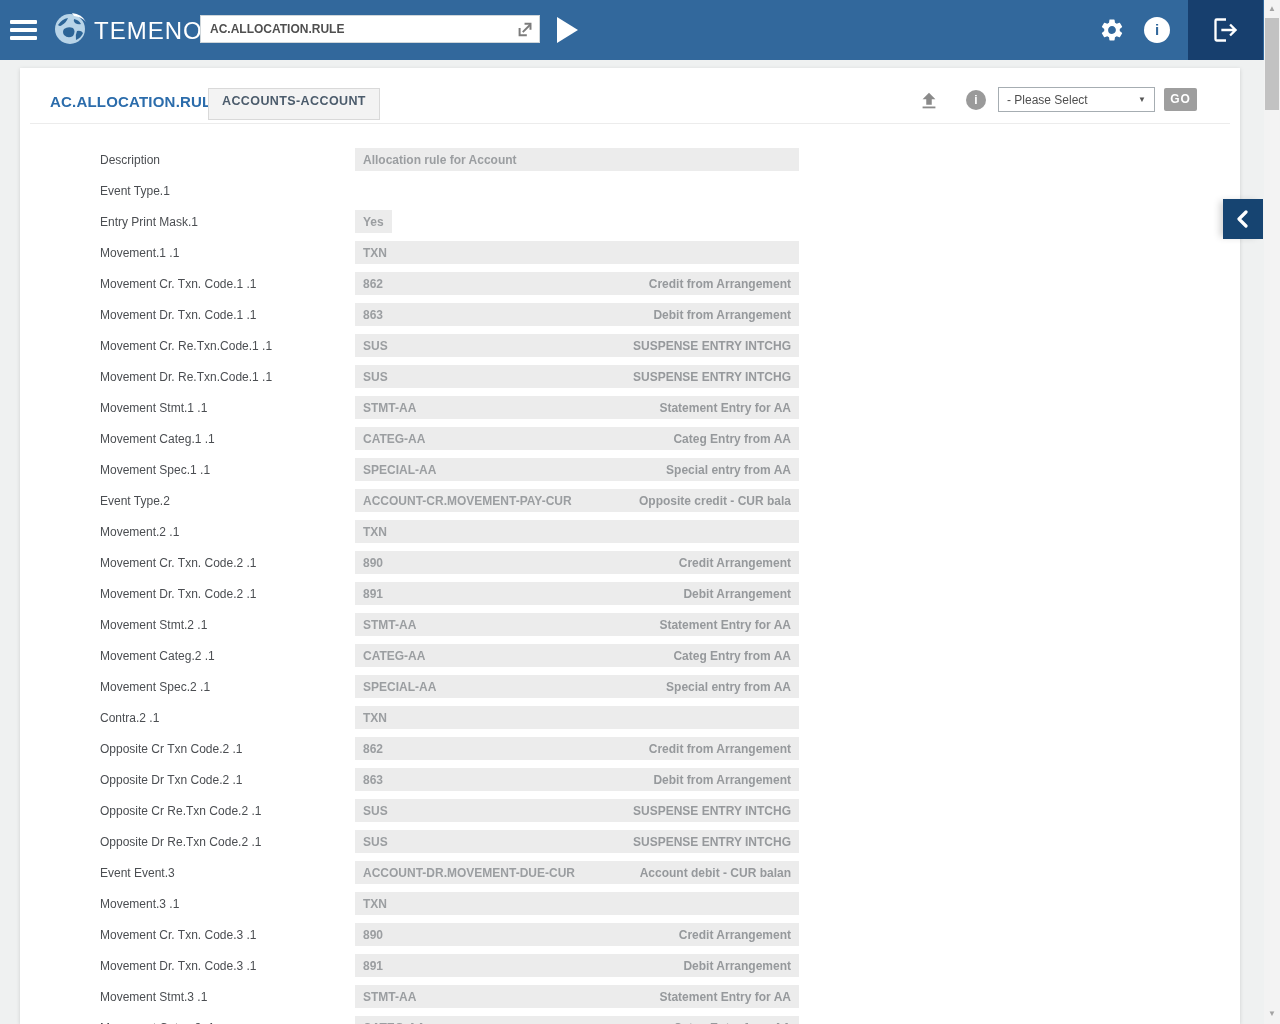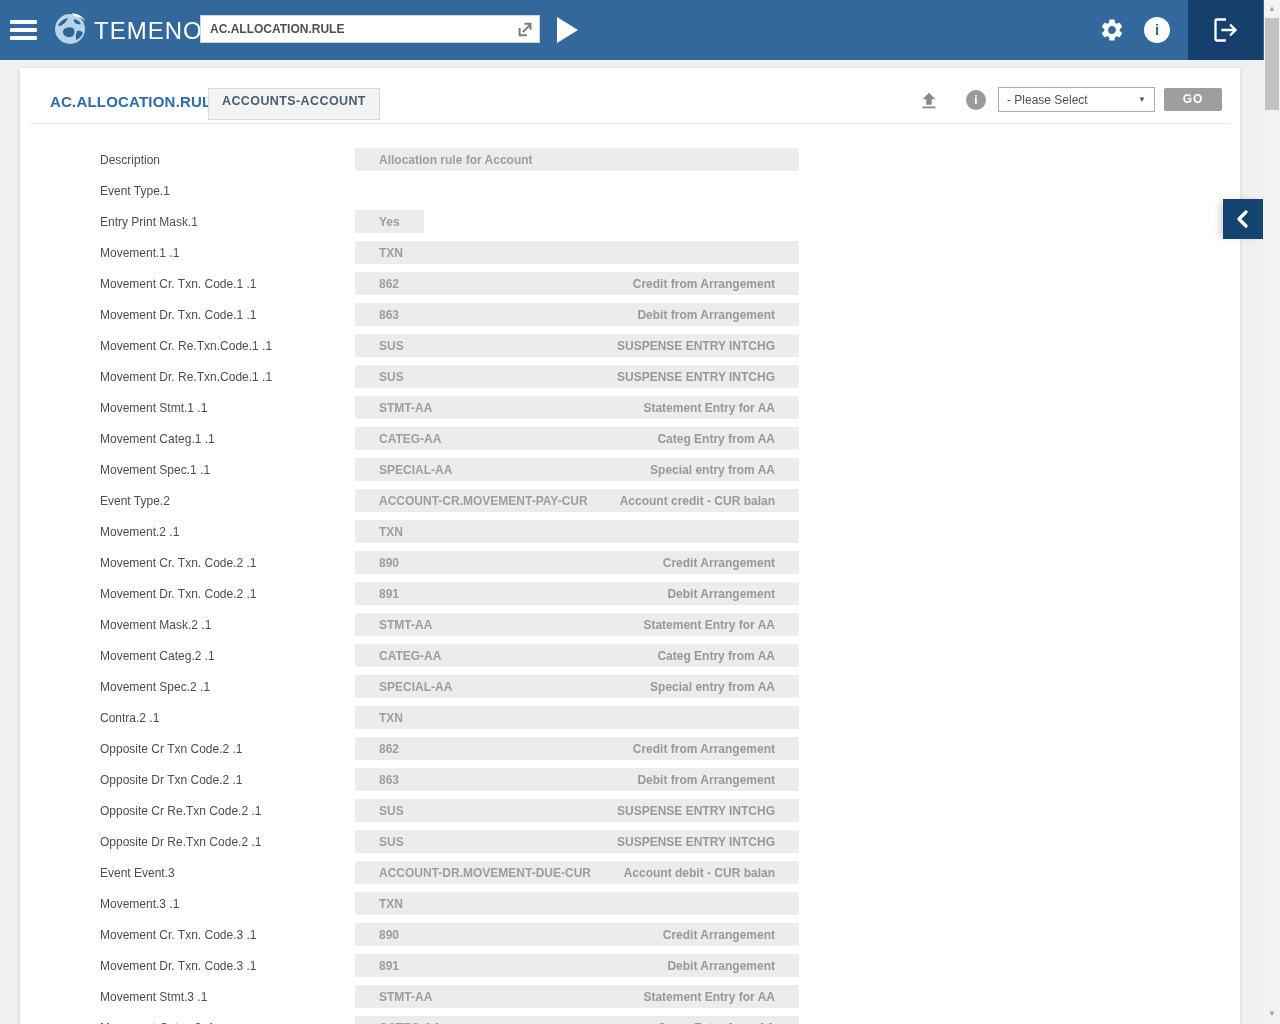--- a/index.html
+++ b/index.html
@@ -39,29 +39,29 @@
   .page-title{position:absolute;left:30px;top:25px;font-size:15px;font-weight:bold;color:var(--title-blue,#2b6cab);letter-spacing:.2px;}
   .tab-btn{position:absolute;left:188px;top:20px;height:32px;line-height:24px;padding:0 13px;background:#f3f3f3;
     border:1px solid #d9d9d9;color:#4c5c6c;font-size:12.5px;font-weight:bold;letter-spacing:.4px;cursor:pointer;box-sizing:border-box;}
   .hd-upload{position:absolute;left:898px;top:22px;width:22px;height:22px;cursor:pointer;}
   .hd-info{position:absolute;left:946px;top:22px;width:20px;height:20px;background:#9a9a9a;border-radius:50%;
     color:#fff;font-size:12px;font-weight:bold;text-align:center;line-height:20px;cursor:pointer;}
   .version-select{position:absolute;left:978px;top:19px;width:157px;height:25px;background:#fff;border:1px solid #a6adb2;
     box-sizing:border-box;cursor:pointer;}
   .version-select .vs-text{position:absolute;left:8px;top:5px;font-size:12px;font-weight:normal;color:#4f4f4f;}
   .version-select .vs-caret{position:absolute;right:8px;top:7px;font-size:8px;color:#555;}
-  .go-btn{position:absolute;left:1144px;top:20px;width:58px;height:23px;background:var(--go-bg,#9e9e9e);color:#fff;
+  .go-btn{position:absolute;left:1144px;top:20px;width:33px;height:23px;background:var(--go-bg,#9e9e9e);color:#fff;
     font-size:12px;font-weight:bold;text-align:center;line-height:23px;border-radius:2px;letter-spacing:1px;cursor:pointer;}
   .hd-divider{position:absolute;left:10px;top:55px;width:1200px;border-bottom:1px solid #ececec;}
   
   .form-rows{position:absolute;left:0;top:80px;width:1220px;}
   .row{position:relative;height:31px;}
   .row-label{position:absolute;left:80px;top:5px;font-size:12px;font-weight:normal;color:var(--label-text,#4b4e52);}
   .row-field{position:absolute;left:335px;top:0;width:444px;height:23px;background:var(--field-bg,#ececec);
-    display:flex;justify-content:space-between;align-items:center;padding:0 24px;box-sizing:border-box;}
+    display:flex;justify-content:space-between;align-items:center;padding:0 8px;box-sizing:border-box;}
   .row-field.small{width:auto;min-width:34px;}
   .row-val{font-size:12px;font-weight:bold;color:var(--value-text,#9b9ea1);white-space:nowrap;}
   .row-enrich{font-size:12px;font-weight:bold;color:#96999c;white-space:nowrap;}
   
   .collapse-btn{position:absolute;left:1223px;top:199px;width:40px;height:40px;background:var(--collapse-bg,#164471);
     cursor:pointer;box-shadow:-5px 0 7px -2px rgba(0,0,0,0.18);}
   .collapse-btn svg{position:absolute;left:12px;top:11px;}
 </style>
 </head>
 <body>
@@ -218,21 +218,21 @@
     <div class="row-field">
       <span class="row-val">SPECIAL-AA</span>
       <span class="row-enrich">Special entry from AA</span>
     </div>
   </div>
 
   <div class="row">
     <div class="row-label">Event Type.2</div>
     <div class="row-field">
       <span class="row-val">ACCOUNT-CR.MOVEMENT-PAY-CUR</span>
-      <span class="row-enrich">Account credit - CUR balan</span>
+      <span class="row-enrich">Opposite credit - CUR bala</span>
     </div>
   </div>
 
   <div class="row">
     <div class="row-label">Movement.2 .1</div>
     <div class="row-field">
       <span class="row-val">TXN</span>
       <span class="row-enrich"></span>
     </div>
   </div>
@@ -247,21 +247,21 @@
 
   <div class="row">
     <div class="row-label">Movement Dr. Txn. Code.2 .1</div>
     <div class="row-field">
       <span class="row-val">891</span>
       <span class="row-enrich">Debit Arrangement</span>
     </div>
   </div>
 
   <div class="row">
-    <div class="row-label">Movement Mask.2 .1</div>
+    <div class="row-label">Movement Stmt.2 .1</div>
     <div class="row-field">
       <span class="row-val">STMT-AA</span>
       <span class="row-enrich">Statement Entry for AA</span>
     </div>
   </div>
 
   <div class="row">
     <div class="row-label">Movement Categ.2 .1</div>
     <div class="row-field">
       <span class="row-val">CATEG-AA</span>

